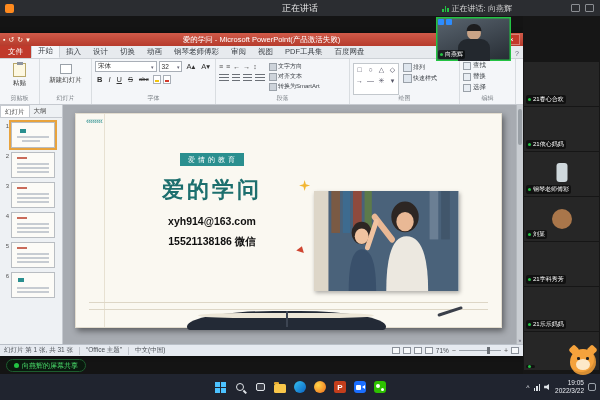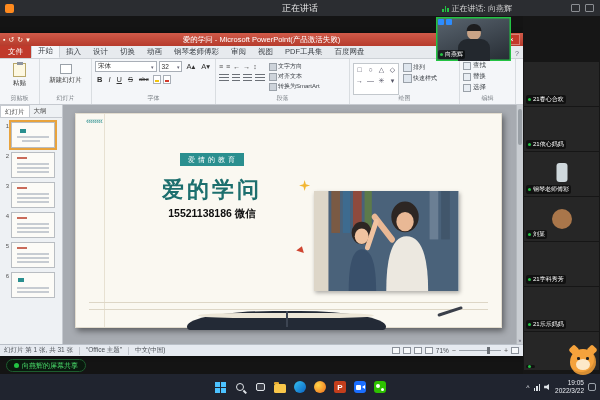--- a/index.html
+++ b/index.html
@@ -109,21 +109,21 @@
     border:1px solid #e3ddcf;box-shadow:2px 3px 6px rgba(0,0,0,.45)}
   .slide .margin-line{position:absolute;left:6.5%;top:0;bottom:0;width:1px;background:#e7e1d2}
   .slide .pageline{position:absolute;left:3%;right:3%;height:1px;background:#ddd6c6}
   .chevrons{position:absolute;left:10px;top:2px;color:#2a8f8f;font-size:9px;letter-spacing:-1px}
   .slide-left{position:absolute;left:8%;top:16%;width:48%;text-align:center}
   .tagbox{display:inline-block;background:#2a8f8f;color:#fff;font-size:7px;letter-spacing:3px;
     padding:2px 6px 1px 8px}
   .slide-title{font-family:"Liberation Serif",serif;font-weight:bold;color:#1d6f6e;
     font-size:22px;letter-spacing:3px;margin-top:9px}
   .slide-email{font-size:10.5px;font-weight:bold;color:#101010;margin-top:10px}
-  .slide-phone{font-size:10.5px;font-weight:bold;color:#101010;margin-top:2px}
+  .slide-phone{font-size:10.5px;font-weight:bold;color:#101010;margin-top:8px}
   .speaker-pill{display:inline-block;background:#2f9d90;color:#fff;font-size:7.5px;
     padding:2.5px 9px;border-radius:2px;margin-top:8px}
   .photo{position:absolute;left:56%;top:36%;width:34%;height:47%;box-shadow:1px 2px 4px rgba(0,0,0,.3)}
   .sparkle{position:absolute;left:52.5%;top:31%;width:11px;height:11px;background:#f2b632;
     clip-path:polygon(50% 0,61% 39%,100% 50%,61% 61%,50% 100%,39% 61%,0 50%,39% 39%)}
   .tri{position:absolute;left:52%;top:62%;width:0;height:0;border-left:4px solid transparent;
     border-right:4px solid transparent;border-bottom:6px solid #cf4531;transform:rotate(18deg)}
   .book{position:absolute;left:26%;width:47%;bottom:-3px;height:19px;background:#232a36;
     border-radius:50% 50% 4px 4px / 95% 95% 4px 4px}
   .book::before{content:"";position:absolute;left:6%;right:6%;top:2px;height:5px;background:#ece6d7;
@@ -411,20 +411,21 @@
 
         <div class="canvas">
           <div class="slide">
             <span class="margin-line"></span>
             <span class="pageline" style="bottom:24px"></span>
             <span class="pageline" style="bottom:17px"></span>
             <span class="chevrons">««««</span>
             <div class="slide-left">
               <span class="tagbox">爱情的教育</span>
               <div class="slide-title">爱的学问</div>
+              <div class="slide-email">xyh914@163.com</div>
               <div class="slide-phone">15521138186 微信</div>
             </div>
             <span class="sparkle"></span>
             <span class="tri"></span>
             <span class="photo">
               <svg width="100%" height="100%" viewBox="0 0 100 62" preserveAspectRatio="none">
                 <rect width="100" height="62" fill="#4a627a"></rect>
                 <rect x="0" width="10" height="62" fill="#ddd6c8"></rect>
                 <rect x="12" y="0" width="6" height="26" fill="#7a5a44"></rect>
                 <rect x="20" y="0" width="5" height="26" fill="#3d6b8f"></rect>

